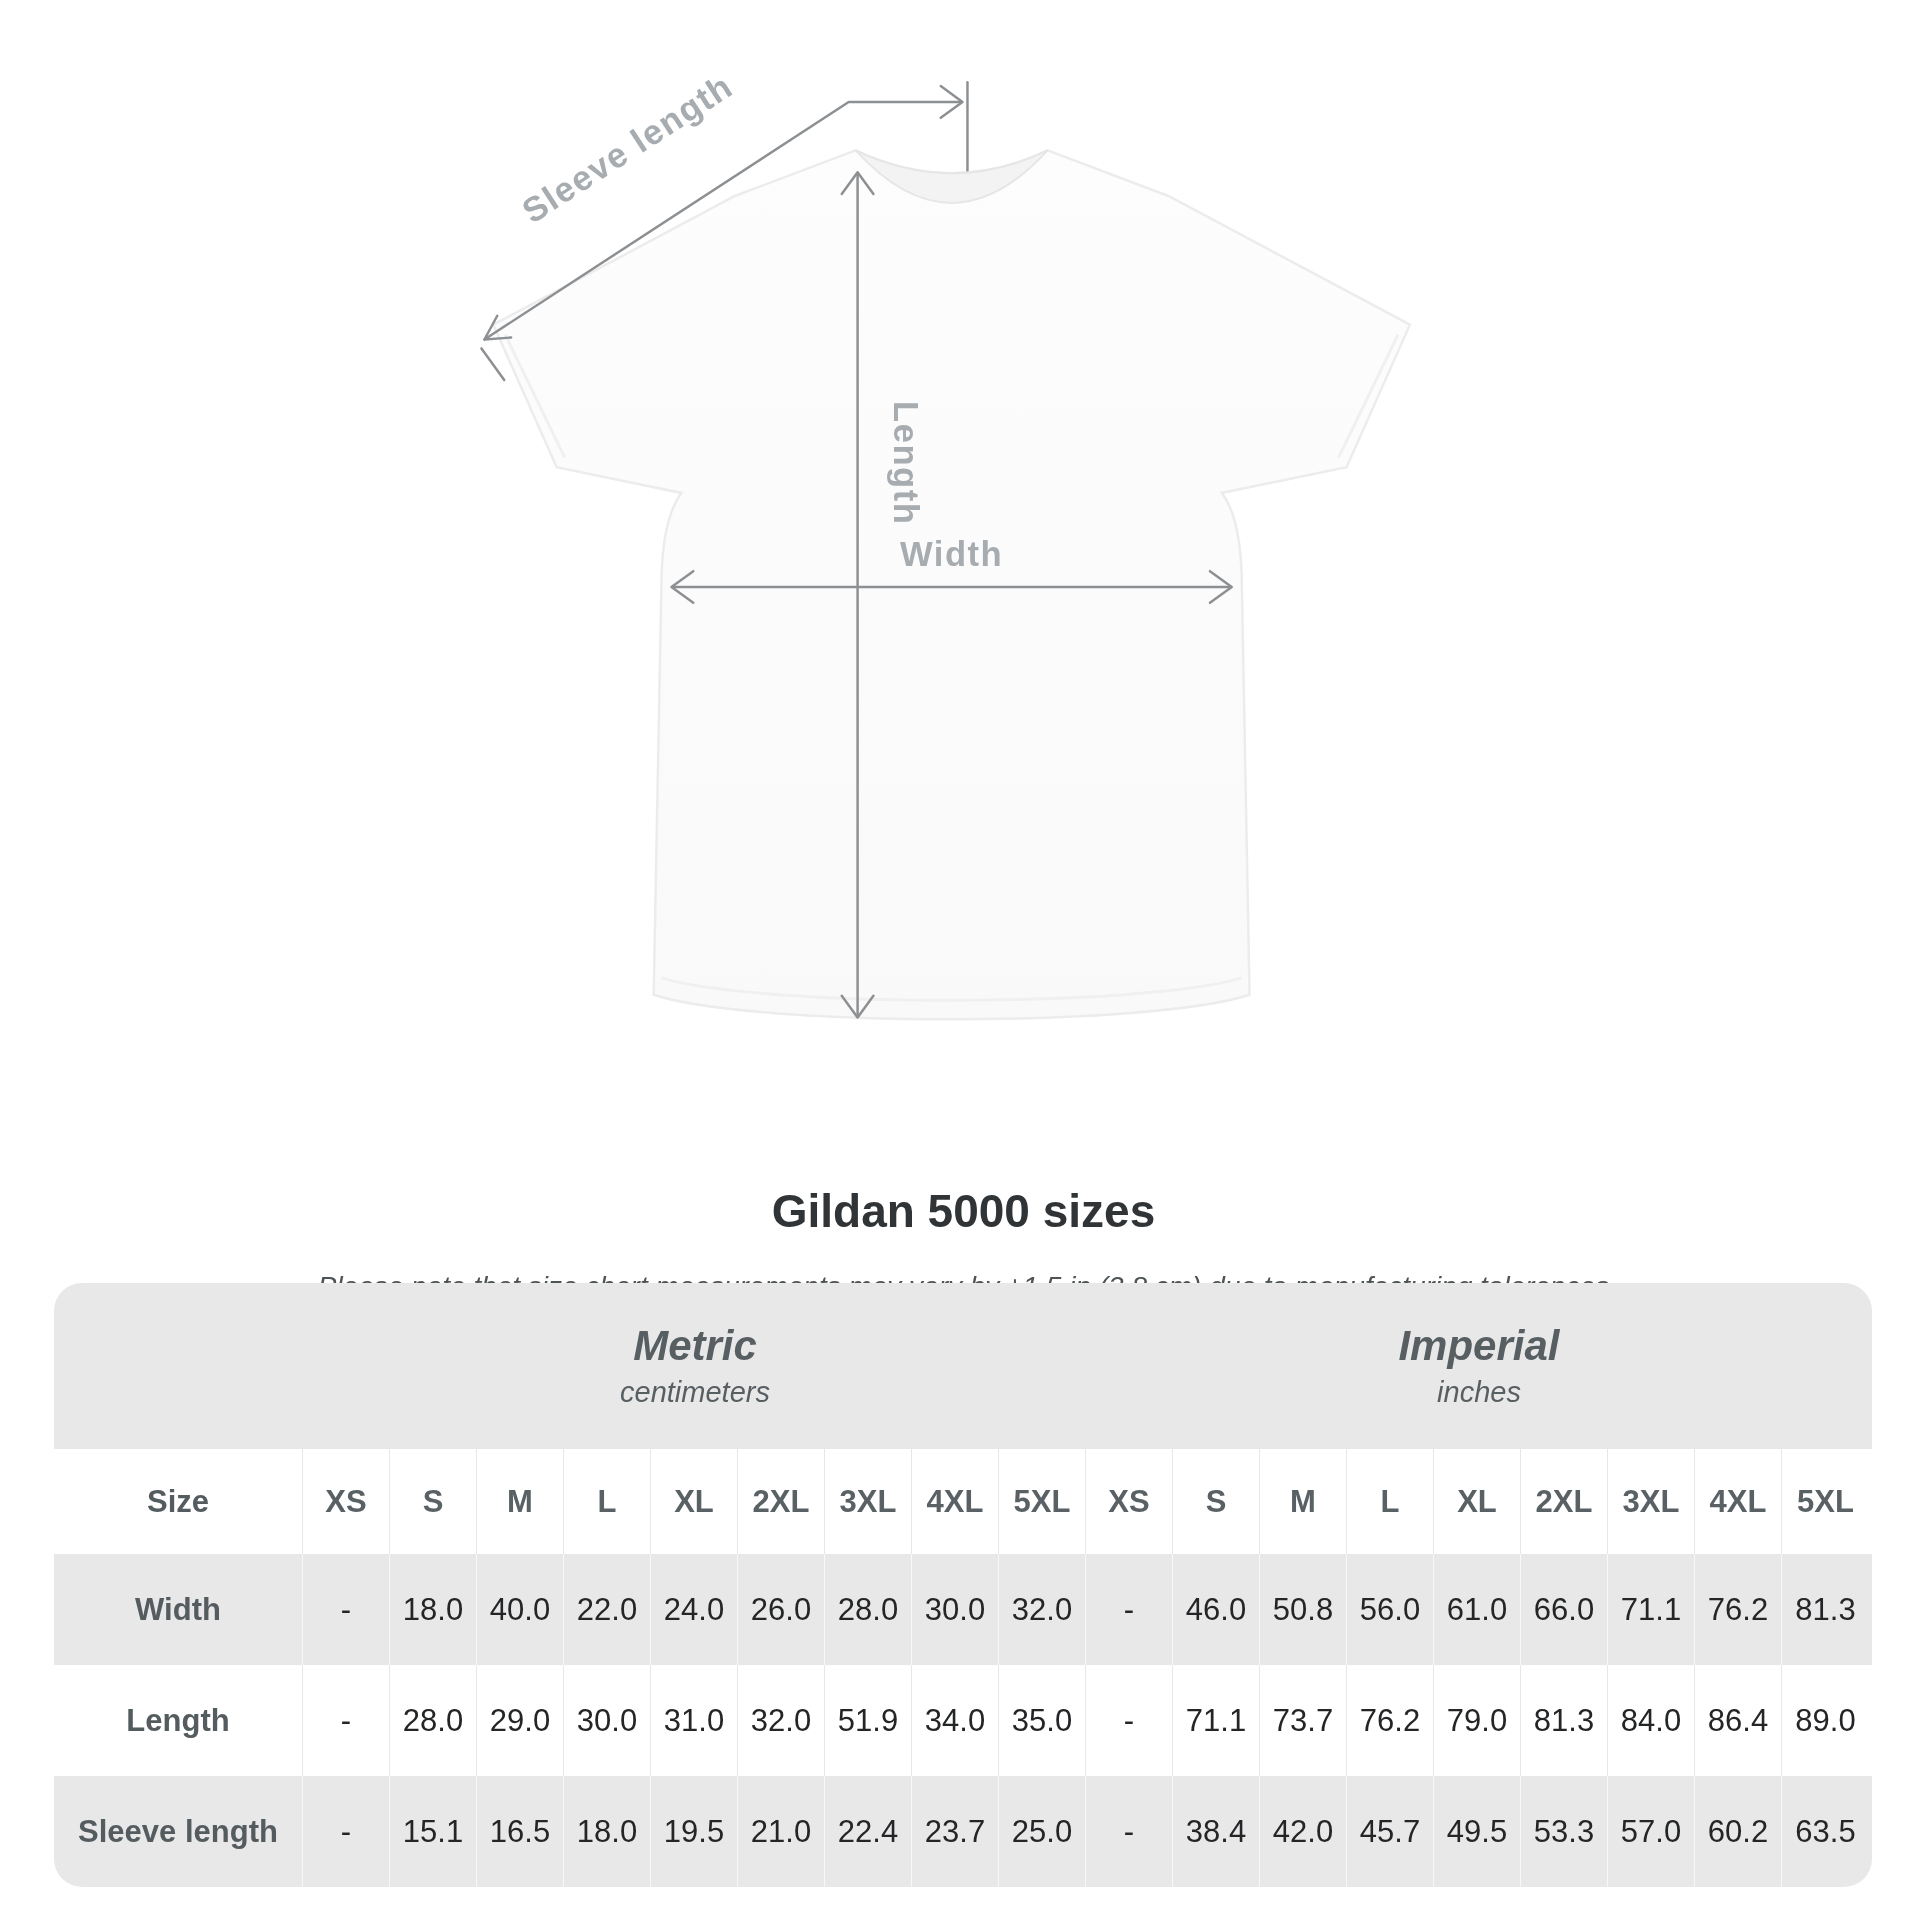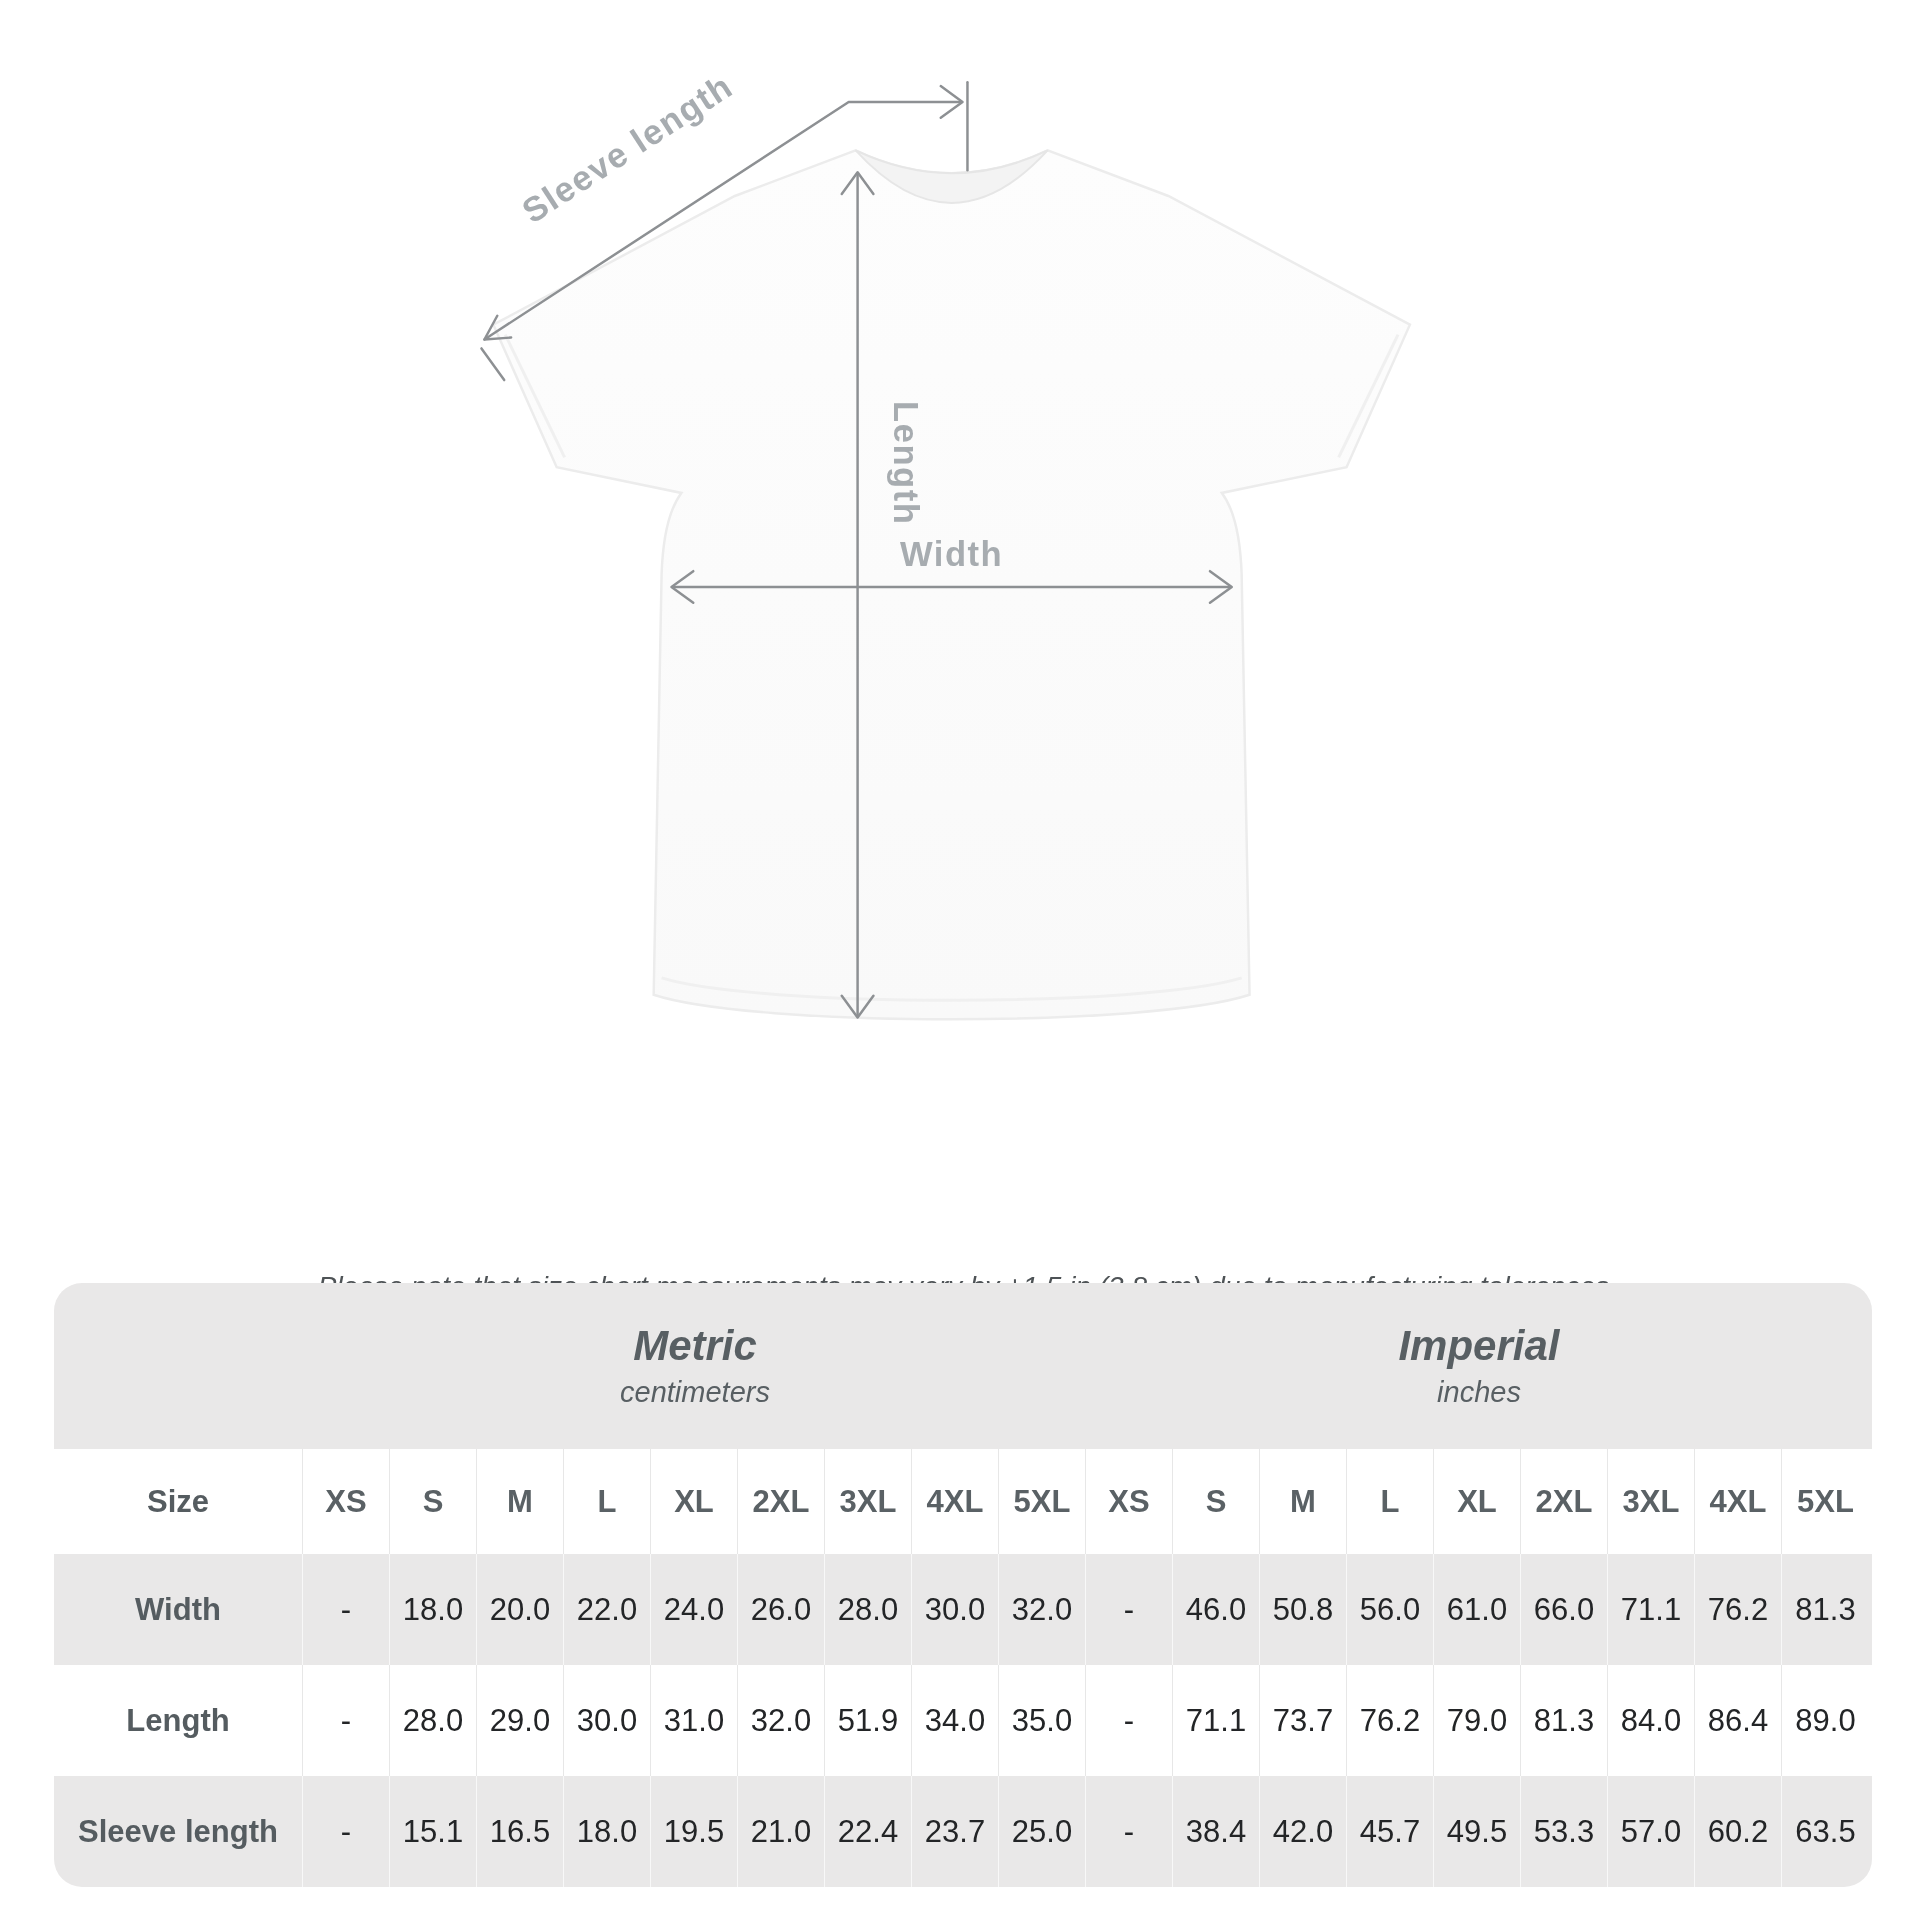--- a/index.html
+++ b/index.html
@@ -87,20 +87,21 @@
       <path class="meas" d="M 950 87 L 972 103 L 950 119"></path>
       <path class="meas" d="M 977 83 L 977 172"></path>
       <path class="meas" d="M 486 352 L 509 384"></path>
     </g>
 
     <text class="meas-label" transform="translate(640,160) rotate(-33)" text-anchor="middle">Sleeve length</text>
     <text class="meas-label" transform="translate(903,468) rotate(90)" text-anchor="middle">Length</text>
     <text class="meas-label" x="961" y="572" text-anchor="middle">Width</text>
   </svg>
 
+  <h1 class="title">Gildan 5000 sizes</h1>
   <p class="note">Please note that size chart measurements may vary by ±1.5 in (3.8 cm) due to manufacturing tolerances</p>
 
   <div class="size-table">
 
     <div class="group-row">
       <div class="group-cell"></div>
       <div class="group-cell">
         <div class="group-name">Metric</div>
         <div class="group-unit">centimeters</div>
       </div>
@@ -132,21 +133,21 @@
         <div class="tc size">4XL</div>
         <div class="tc size">5XL</div>
       </div>
 
     <div id="data-rows">
 
     <div class="tr data gray">
           <div class="tc lab">Width</div>
           <div class="tc">-</div>
           <div class="tc">18.0</div>
-          <div class="tc">20.0</div>
+          <div class="tc">40.0</div>
           <div class="tc">22.0</div>
           <div class="tc">24.0</div>
           <div class="tc">26.0</div>
           <div class="tc">28.0</div>
           <div class="tc">30.0</div>
           <div class="tc">32.0</div>
           <div class="tc">-</div>
           <div class="tc">46.0</div>
           <div class="tc">50.8</div>
           <div class="tc">56.0</div>

